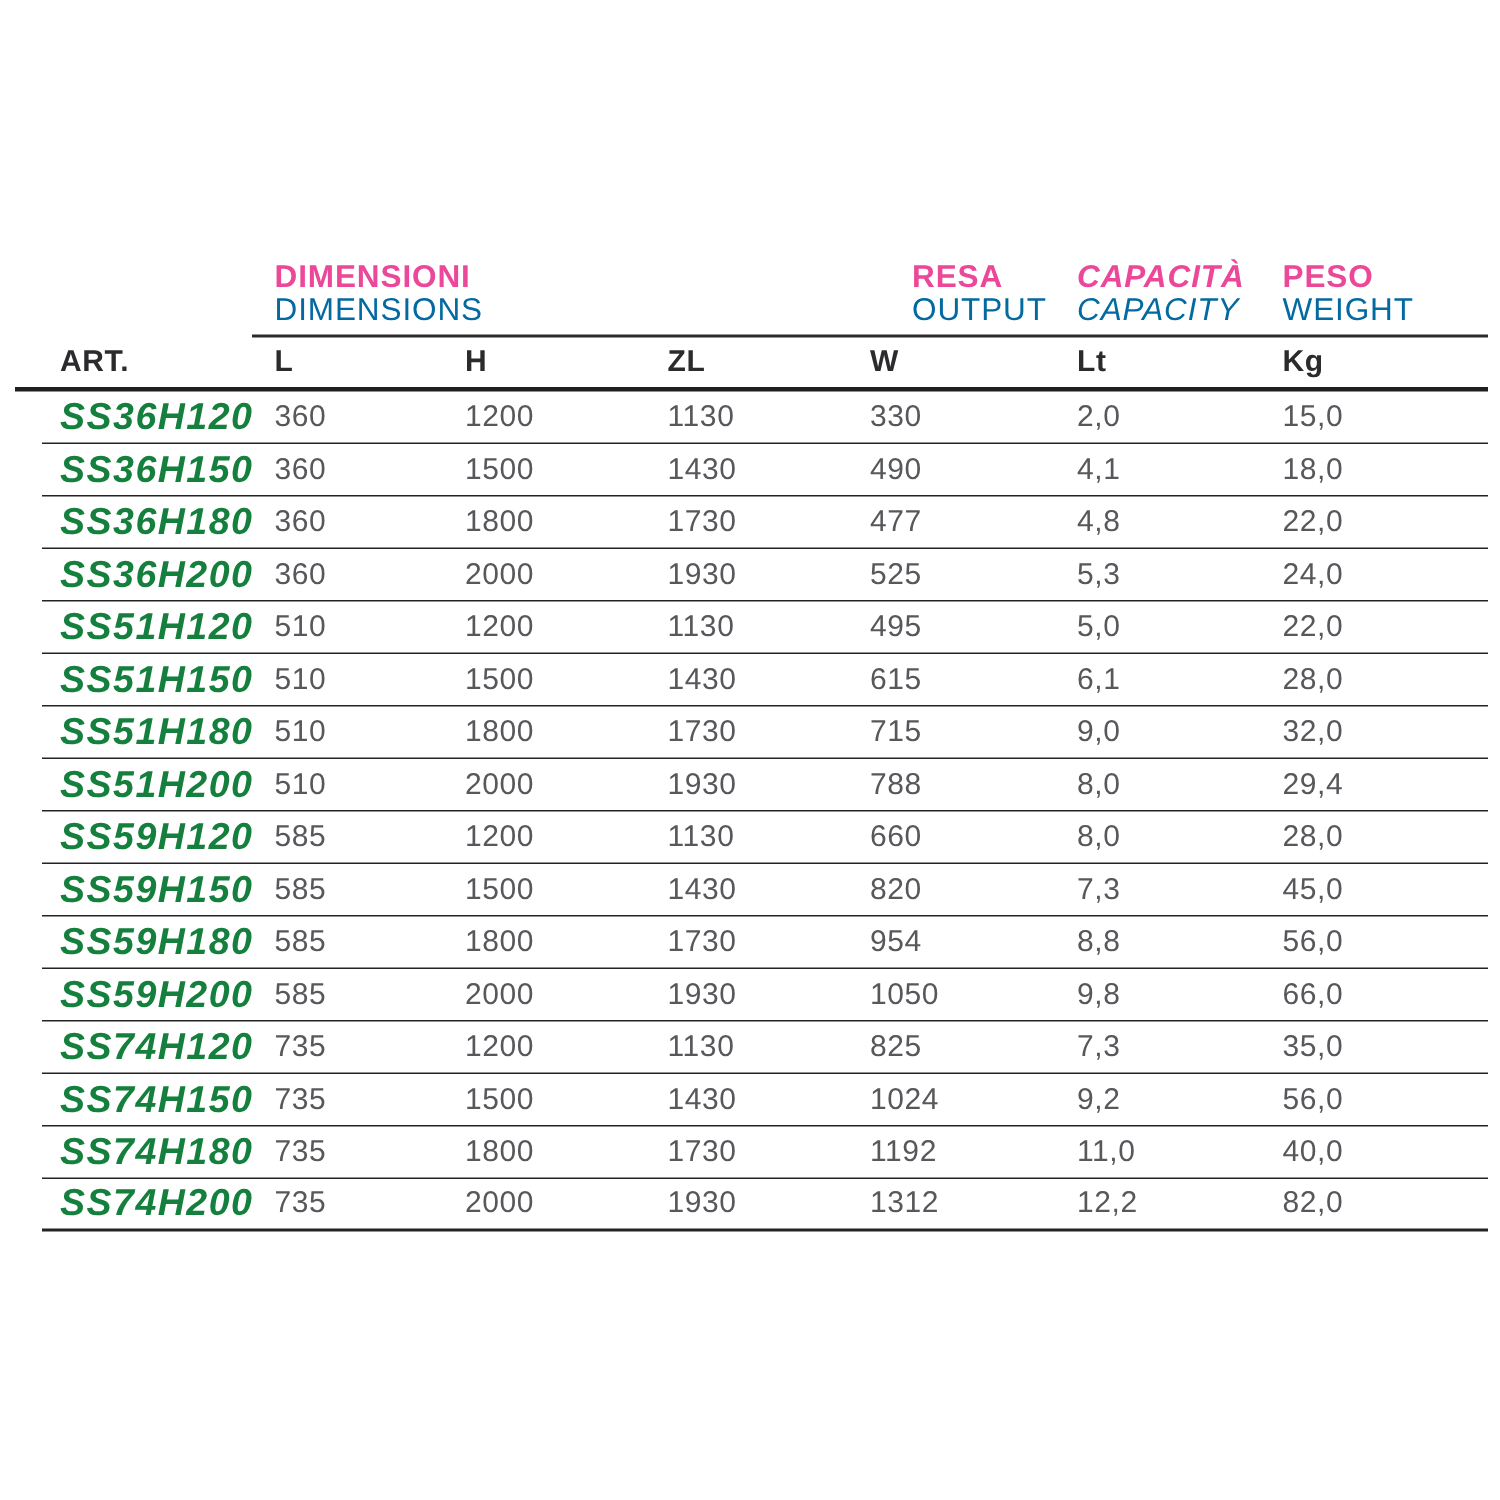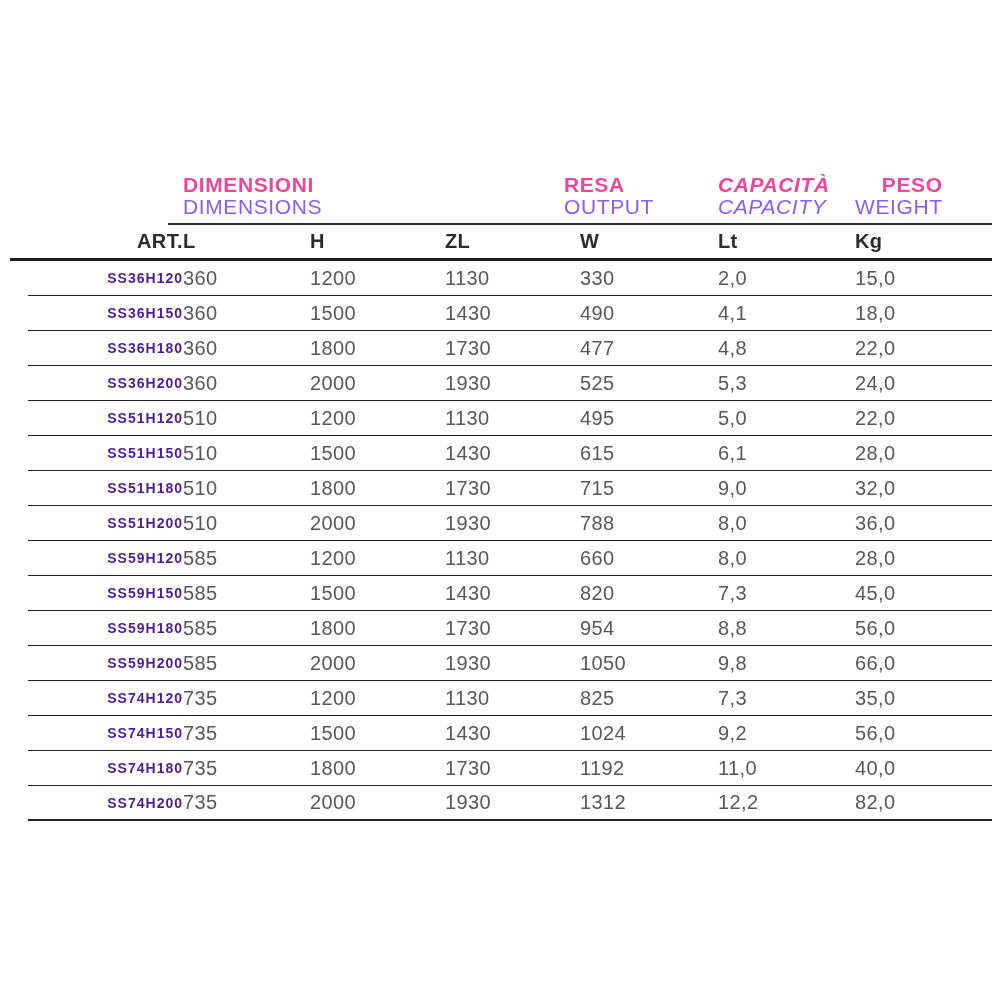--- a/index.html
+++ b/index.html
@@ -7,41 +7,41 @@
   body { font-family:"Liberation Sans", sans-serif; position:relative; }
 
   .sheet { position:absolute; left:10px; top:175px; width:982px; }
 
   
   .groups { position:relative; height:50px; }
   .groups::after { content:""; position:absolute; left:158px; right:0; bottom:0;
                    height:2px; background:#2b2a2c; }
   .group { position:absolute; bottom:7px; }
   .group .it { font-size:21px; font-weight:700; color:#ec4899; letter-spacing:0.6px; line-height:22px; }
-  .group .en { font-size:21px; font-weight:400; color:#8b5cf6; letter-spacing:0.6px; line-height:22px; }
+  .group .en { font-size:21px; font-weight:400; color:#0369a1; letter-spacing:0.6px; line-height:22px; }
   .group.g-dimensions { left:173px; }
-  .group.g-output     { left:554px; }
+  .group.g-output     { left:598px; }
   .group.g-capacity   { left:708px;font-style:italic; }
-  .group.g-weight     { left:845px;text-align:right; }
+  .group.g-weight     { left:845px; }
 
   
   .units { height:36px; border-bottom:3px solid #1f1e20; }
   .grid7 { display:grid; margin-left:18px; height:100%;
            grid-template-columns:155px 127px 135px 135px 138px 137px 1fr;
            align-items:center; }
   .units .cell { font-size:20px; font-weight:600; color:#2b2a2c; letter-spacing:0.4px; }
-  .cell.c-art { padding-left:12px;text-align:right; }
+  .cell.c-art { padding-left:12px; }
 
   
   .rows { margin-left:18px; }
   .row { height:35px; display:grid;
          grid-template-columns:155px 127px 135px 135px 138px 137px 1fr;
          align-items:center; border-bottom:1.5px solid #232225; }
   .row:last-child { border-bottom-width:2px; }
-  .row .art { font-size:14px; font-weight:600; color:#4c1d95; letter-spacing:1px; padding-left:12px; }
+  .row .art { font-size:25px; font-weight:600; color:#15803d; letter-spacing:1px; padding-left:12px;font-style:italic; }
   .row .val { font-size:20px; font-weight:400; color:#57585b; letter-spacing:0.4px; }
 </style>
 </head>
 <body>
 
 <div class="sheet">
 
   <div class="groups">
     <div class="group g-dimensions">
       <div class="it">DIMENSIONI</div>
@@ -137,21 +137,21 @@
         <div class="cell val">9,0</div>
         <div class="cell val">32,0</div>
       </div>
       <div class="row">
         <div class="cell art c-art">SS51H200</div>
         <div class="cell val">510</div>
         <div class="cell val">2000</div>
         <div class="cell val">1930</div>
         <div class="cell val">788</div>
         <div class="cell val">8,0</div>
-        <div class="cell val">36,0</div>
+        <div class="cell val">29,4</div>
       </div>
       <div class="row">
         <div class="cell art c-art">SS59H120</div>
         <div class="cell val">585</div>
         <div class="cell val">1200</div>
         <div class="cell val">1130</div>
         <div class="cell val">660</div>
         <div class="cell val">8,0</div>
         <div class="cell val">28,0</div>
       </div>

